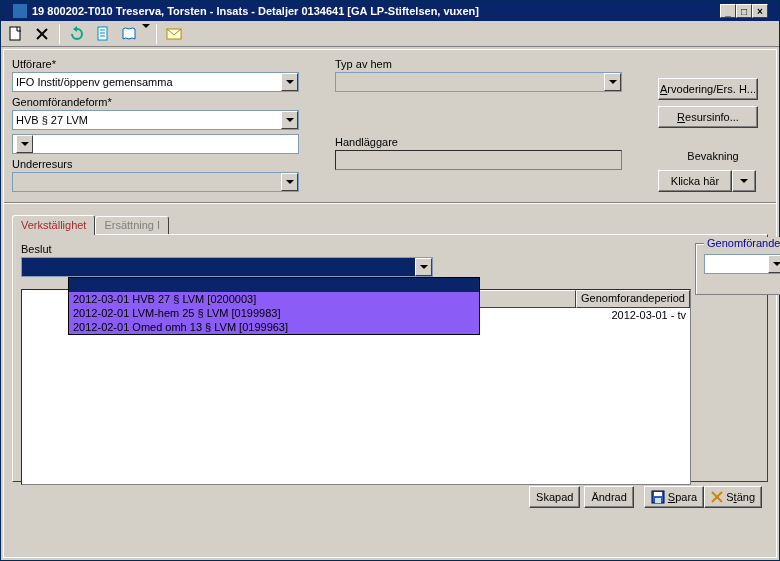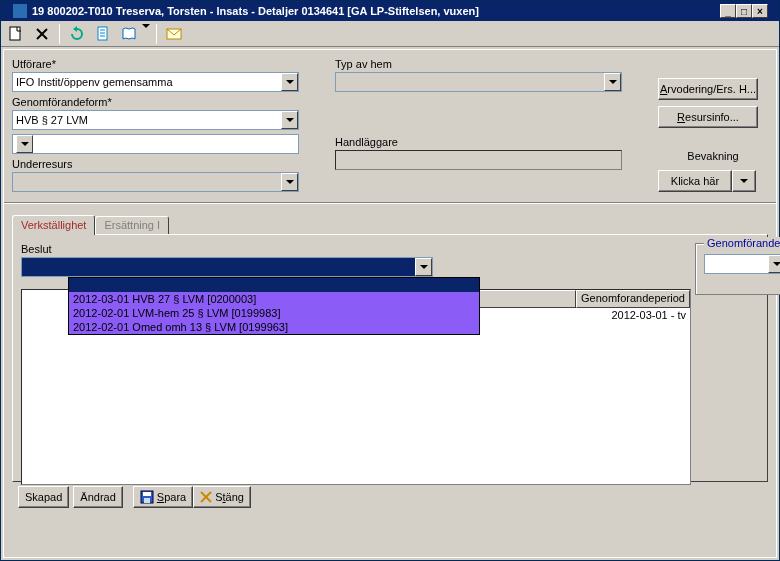--- a/index.html
+++ b/index.html
@@ -142,21 +142,21 @@
   .beslut-combo-wrap { position:relative; }
   .dropdown-popup {
     position:absolute; top:20px; left:0; right:12px;
     background:#8b5cf6; border:1px solid #000;
     z-index:10;
     margin-left:47px;
   }
   .dropdown-popup .opt { padding:1px 4px; color:#000; white-space:nowrap;}
   .dropdown-popup .opt.sel { background:#0a246a; color:#fff; }
   .footer {
-    height:30px; padding:0 6px; display:flex; align-items:center; justify-content:flex-start;
+    height:30px; padding:0 6px; display:flex; align-items:center; justify-content:flex-end;
   }
   .footer-left { display:flex; gap:4px; align-items:center;}
   .footer-right { display:flex; align-items:center;padding-left:10px;}
   .btn .u { text-decoration:underline; }
   .btn.icon-btn svg { margin-right:3px;}
   .table-wrap {
      margin-top:10px;
   }
   .beslut-combo .combo-text { background:#0a246a; color:#fff; height:100%; display:flex; align-items:center; padding-left:3px; margin:-0px 0 0 -3px;}
   .hsep { height:2px; border-top:1px solid #808080; border-bottom:1px solid #fff; margin:6px -8px; }

